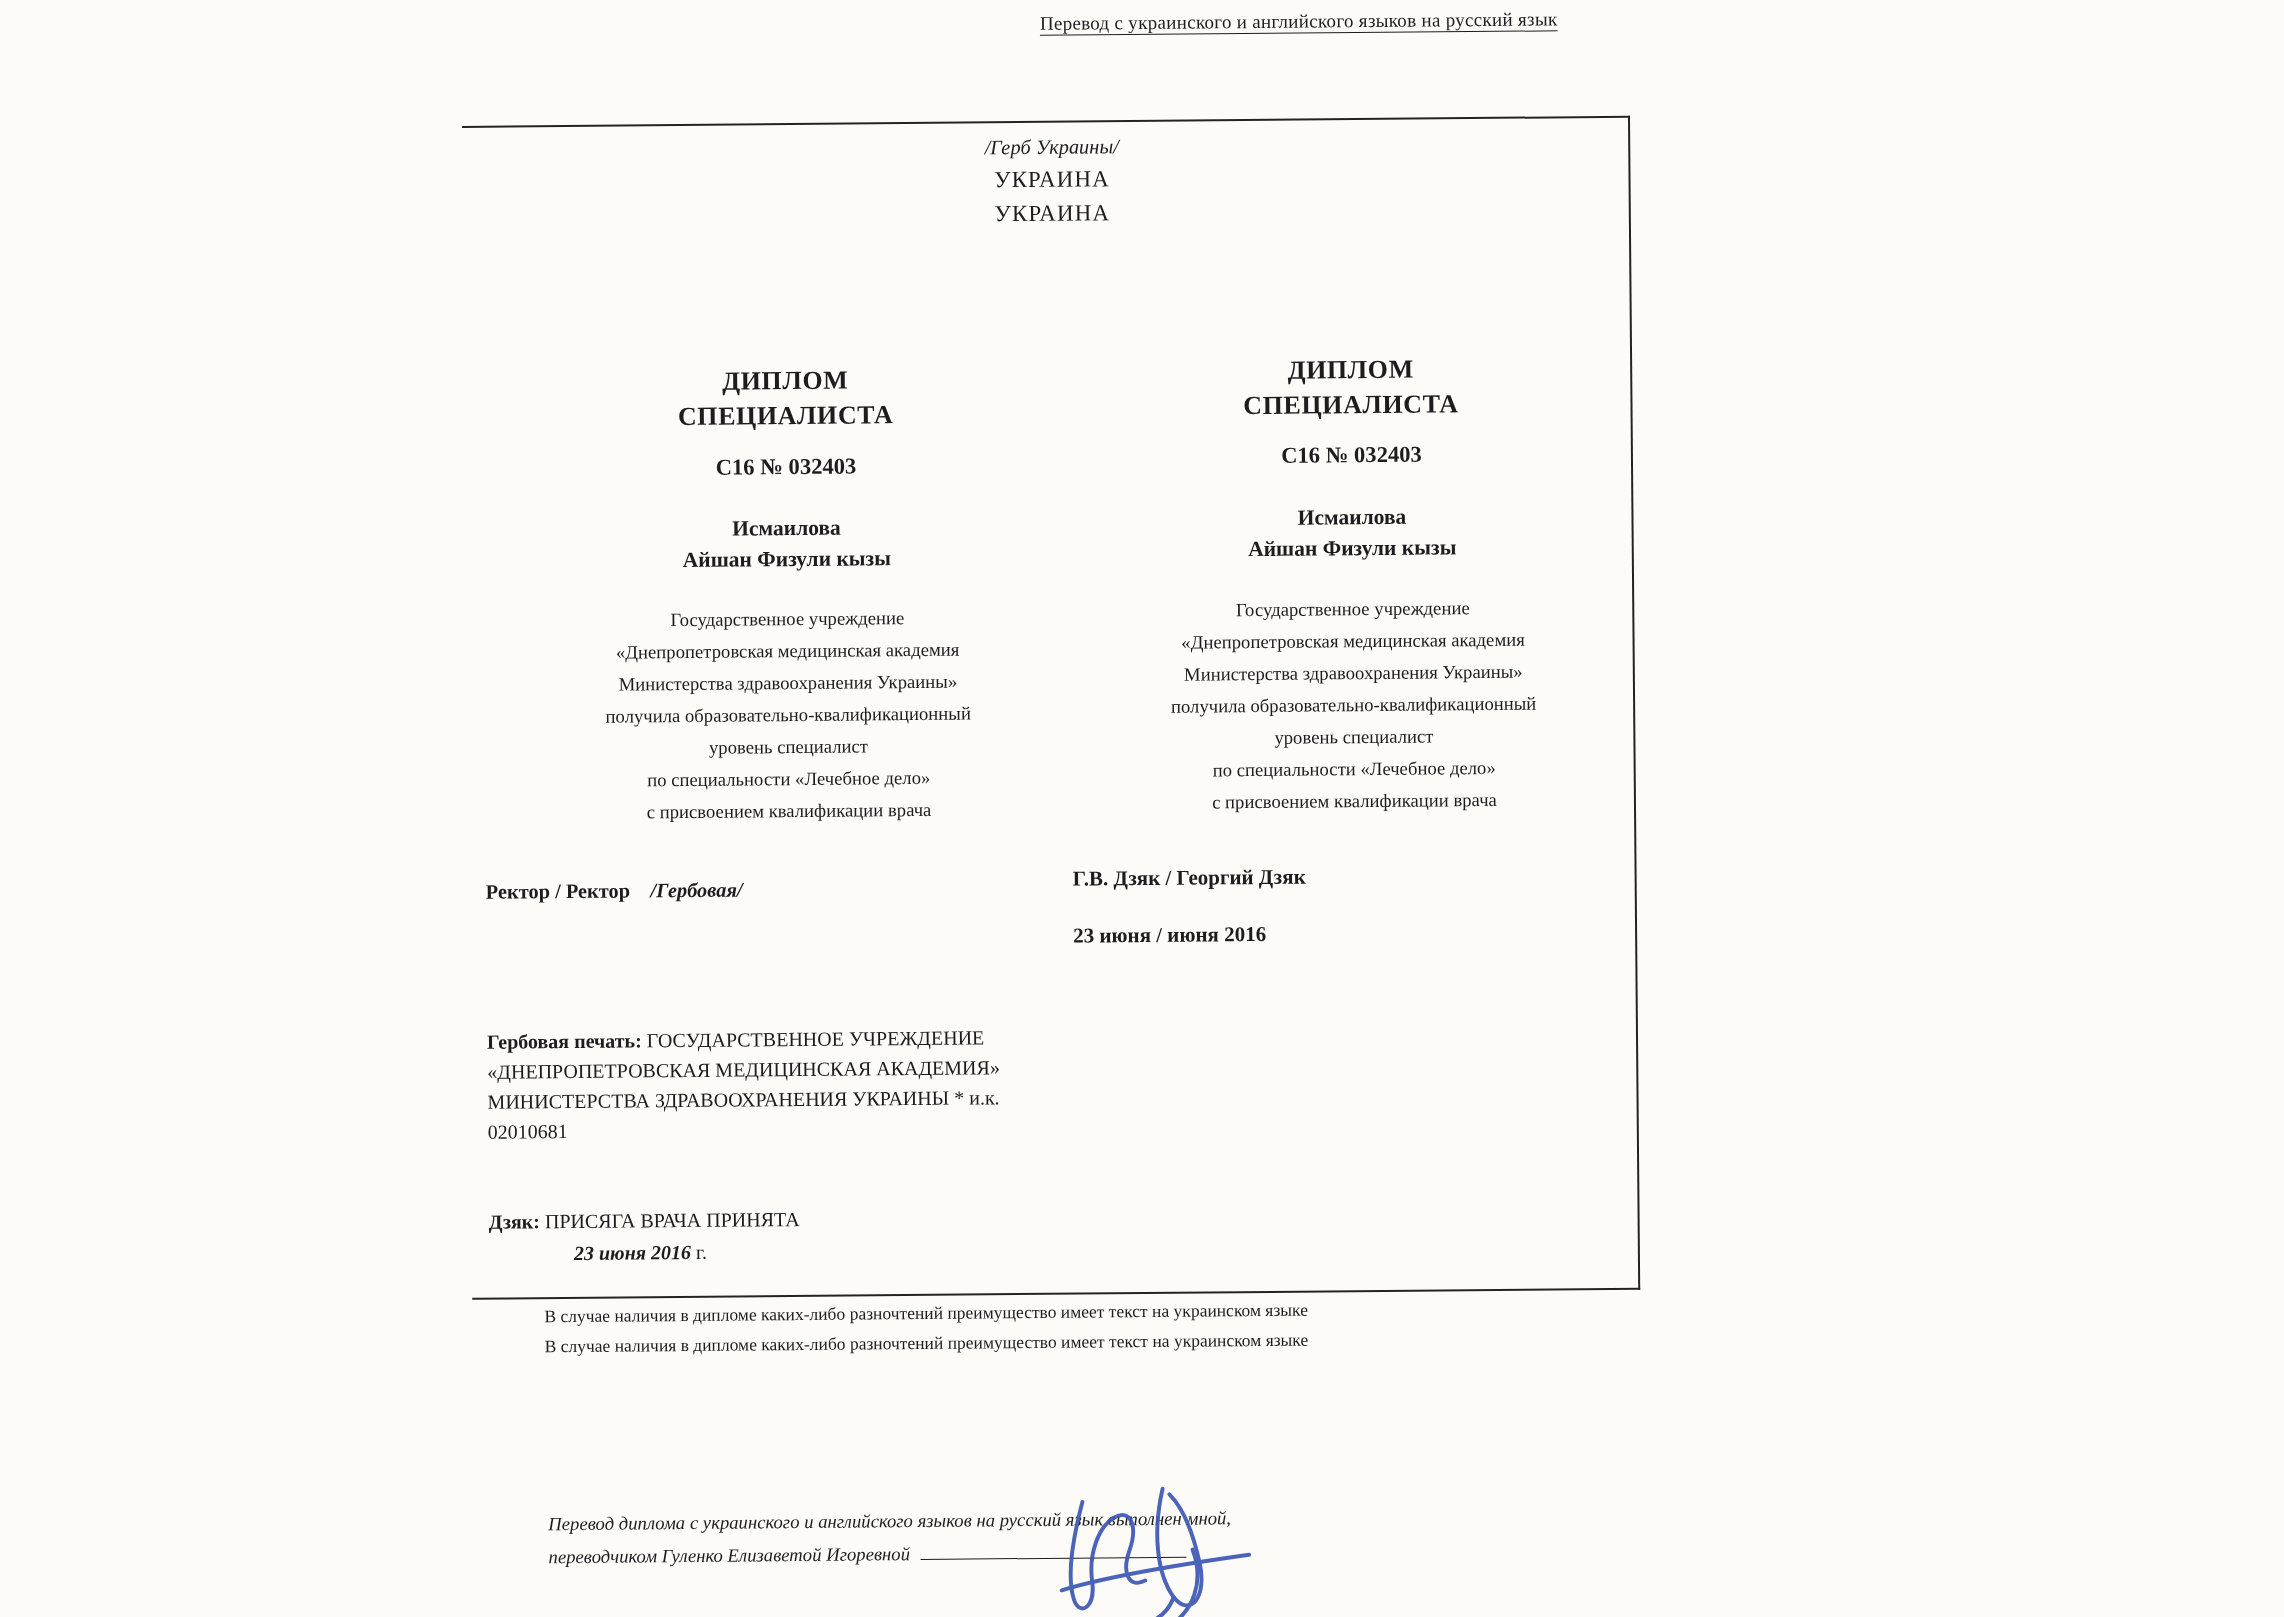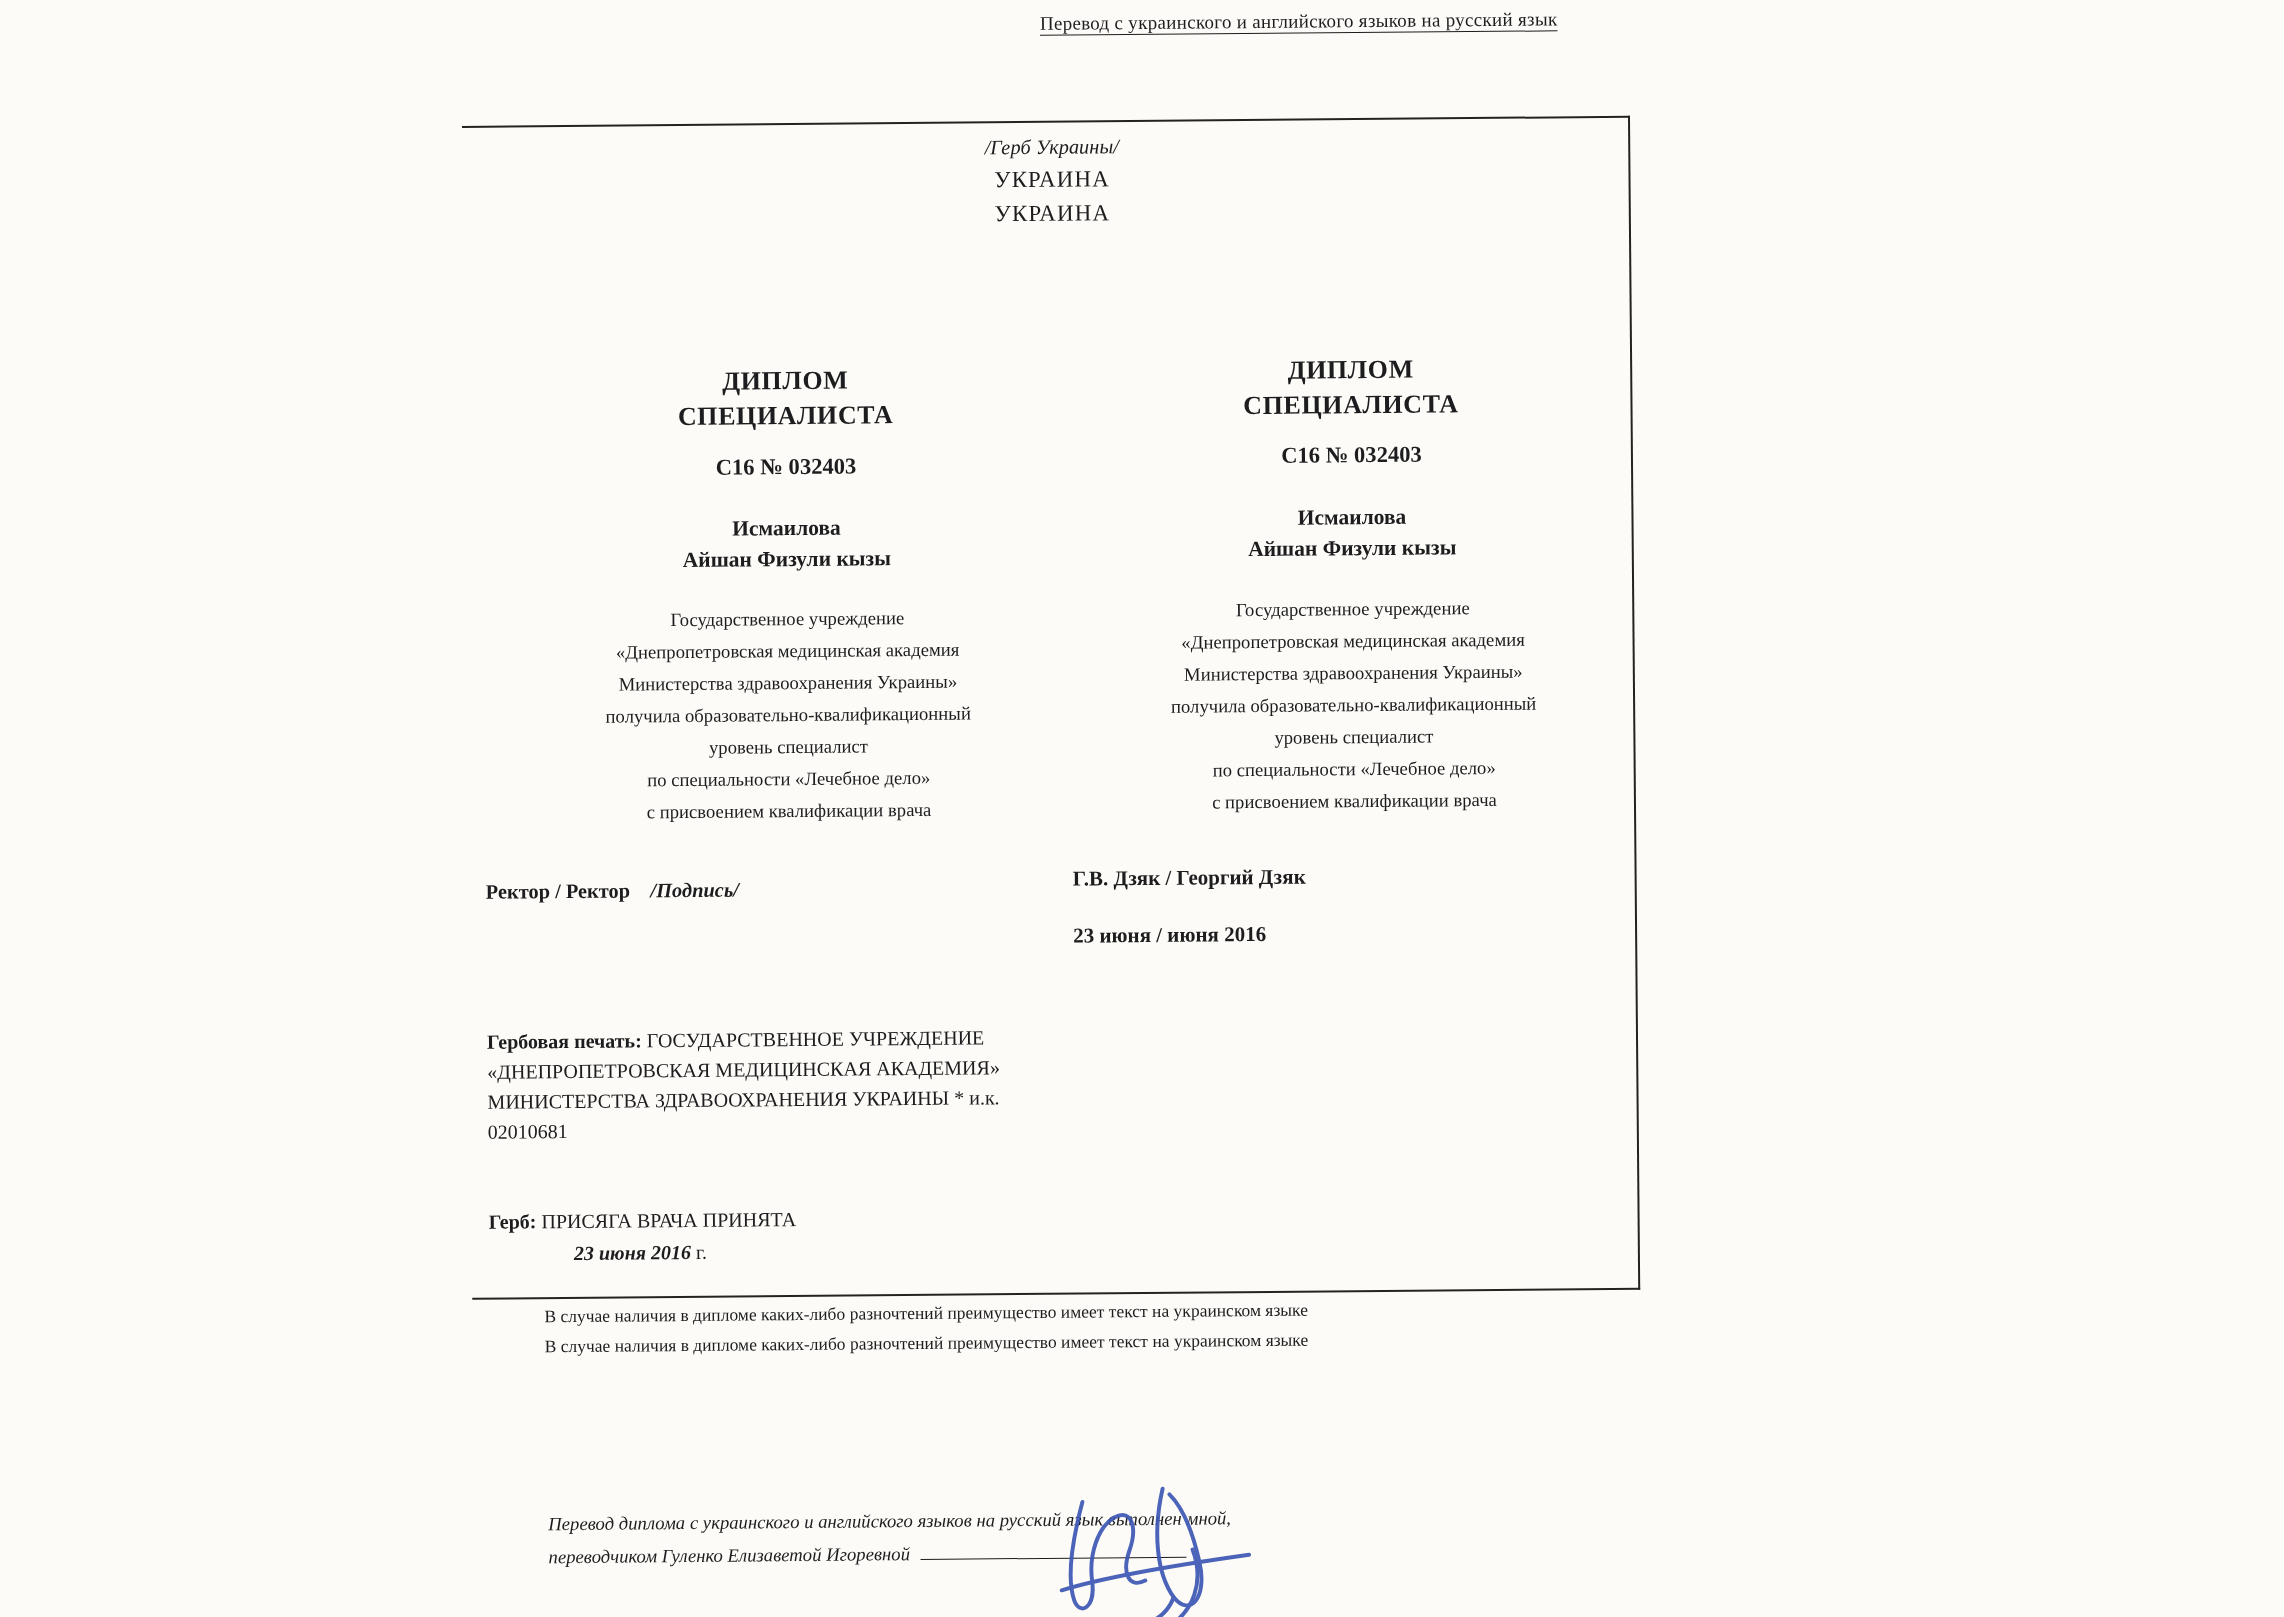--- a/index.html
+++ b/index.html
@@ -98,30 +98,30 @@
     <div>Министерства здравоохранения Украины»</div>
     <div>получила образовательно-квалификационный</div>
     <div>уровень специалист</div>
     <div>по специальности «Лечебное дело»</div>
     <div>с присвоением квалификации врача</div>
   </div>
 
   <div class="abs rector-line">
     <span class="bold">Ректор / Ректор</span>
     <span>&nbsp;&nbsp;</span>
-    <span class="bolditalic">/Подпись/</span>
+    <span class="bolditalic">/Гербовая/</span>
   </div>
 
   <div class="abs seal-block">
     <span class="bold">Гербовая печать:</span><span> ГОСУДАРСТВЕННОЕ УЧРЕЖДЕНИЕ «ДНЕПРОПЕТРОВСКАЯ МЕДИЦИНСКАЯ АКАДЕМИЯ» МИНИСТЕРСТВА ЗДРАВООХРАНЕНИЯ УКРАИНЫ * и.к. 02010681</span>
   </div>
 
   <div class="abs stamp-block">
     <div>
-      <span class="bold">Герб:</span><span> ПРИСЯГА ВРАЧА ПРИНЯТА</span>
+      <span class="bold">Дзяк:</span><span> ПРИСЯГА ВРАЧА ПРИНЯТА</span>
     </div>
     <div class="stamp-date-row">
       <span class="bolditalic">23 июня 2016</span><span> г.</span>
     </div>
   </div>
 
   <div class="abs col col-right" style="top:354px;">
     <div class="diploma-title">ДИПЛОМ</div>
     <div class="diploma-title">СПЕЦИАЛИСТА</div>
   </div>

